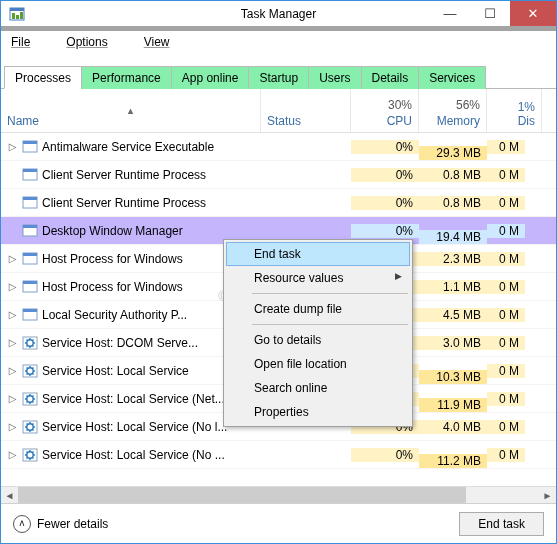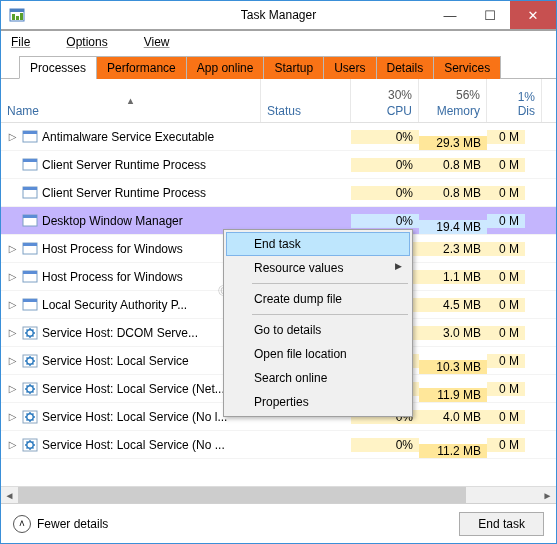--- a/index.html
+++ b/index.html
@@ -1,34 +1,34 @@
 <!DOCTYPE html>
 <html><head>
 <meta charset="utf-8">
 <style>
 * { box-sizing: border-box; margin: 0; padding: 0; font-family: "Segoe UI", Tahoma, sans-serif; }
 body { background: #f0f0f0; width: 557px; height: 544px; overflow: hidden; }
 
 .window { width: 557px; height: 544px; background: #fff; border: 1px solid #3a8fd8; display: flex; flex-direction: column; }
 
 
-.titlebar { height: 30px; background: #fff; display: flex; align-items: center; border-bottom: 2px solid #a3a3a3; position: relative; }
+.titlebar { height: 30px; background: #fff; display: flex; align-items: center; border-bottom: 5px solid #a3a3a3; position: relative; }
 .titlebar .icon { width: 16px; height: 16px; margin-left: 8px; }
 .titlebar .title { position:absolute; left:0; right:0; text-align:center; font-size: 12px; color:#000; pointer-events:none;}
 .win-controls { display: flex; margin-left:auto; height:100%; }
 .win-btn { width: 40px; display:flex; align-items:center; justify-content:center; font-size:13px; color:#333; cursor:pointer; }
 .win-btn.close { background:#c75050; color:#fff; width:46px; }
 
 
 .menubar { height: 22px; display:flex; align-items:center; padding:0 4px; font-size:12px;gap:24px; }
 .menubar span { padding:2px 6px; text-decoration:underline; text-decoration-color: rgba(0,0,0,0.4); cursor:pointer; }
 
 
-.tabstrip { display:flex; border-bottom:1px solid #b9b9b9; padding-left:18px; font-size:12px; margin-top:2px;}
-.tab { padding:4px 10px 3px; border:1px solid #b9b9b9; border-bottom:none; margin-right:-1px; background:#f97316; cursor:pointer; position:relative; top:1px;}
+.tabstrip { display:flex; border-bottom:1px solid #b9b9b9; padding-left:3px; font-size:12px; margin-top:12px;}
+.tab { padding:4px 10px 3px; border:1px solid #b9b9b9; border-bottom:none; margin-right:-1px; background:#86efac; cursor:pointer; position:relative; top:1px;}
 .tab.active { background:#fff; border-bottom:1px solid #fff; }
 
 
 .content { flex:1; display:flex; flex-direction:column; overflow:hidden; position:relative; }
 
 
 .colhead { display:flex; border-bottom:1px solid #e0e0e0; font-size:12px; color:#3b6ea5; height:44px; }
 .colhead .col { padding:4px 6px; border-right:1px solid #e8e8e8; display:flex; flex-direction:column; justify-content:flex-end; }
 .col.name { width:260px; }
 .col.status { width:90px; }

